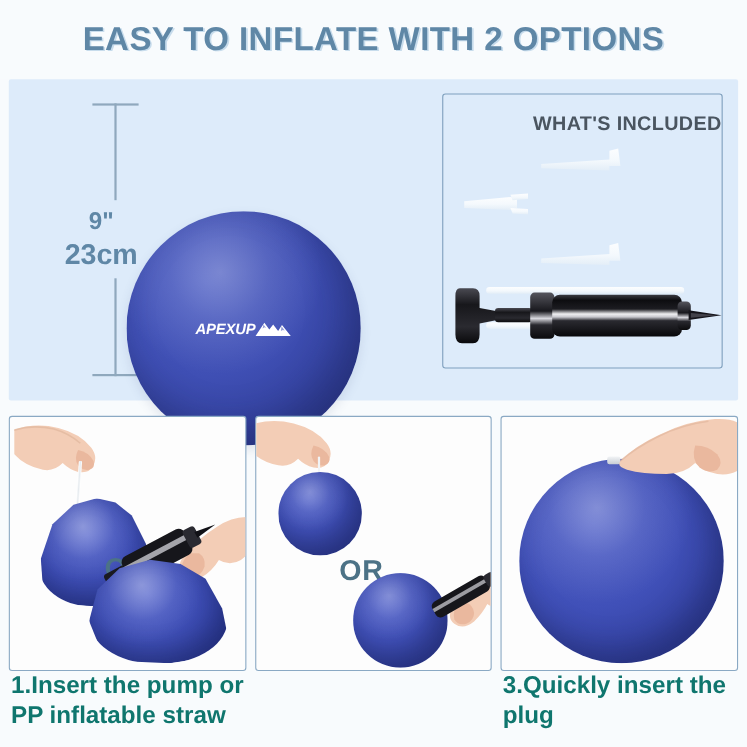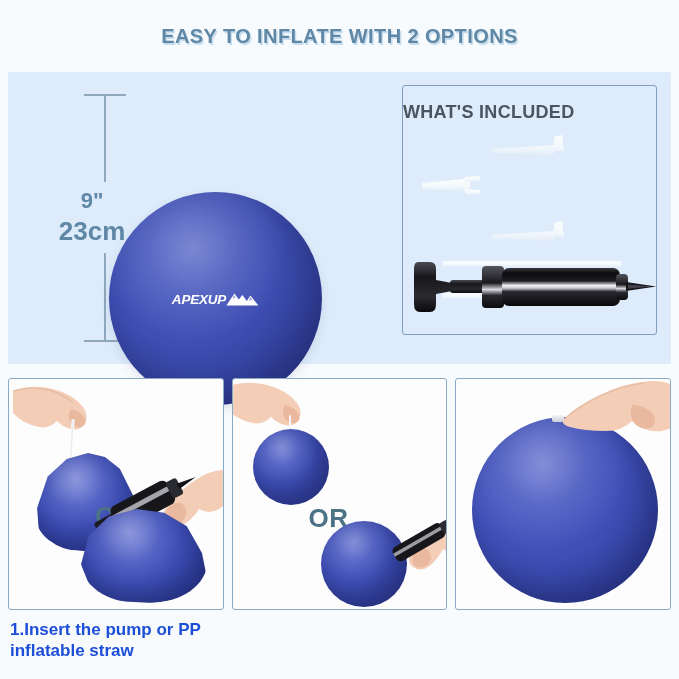--- a/index.html
+++ b/index.html
@@ -15,21 +15,21 @@
 
   
   .header {
     height: 72px;
     display: flex;
     align-items: center;
     justify-content: center;
     background: #f8fbfd;
   }
   .header-title {
-    font-size: 20px;
+    font-size: 30px;
     font-weight: bold;
     letter-spacing: 0.4px;
     color: #5f87a6;
     text-shadow: 1.5px 1.5px 0 rgba(190,214,233,0.85);
     white-space: nowrap;
   }
 
   
   .top-panel {
     position: absolute;
@@ -77,21 +77,21 @@
     color: #5f87a6;
     font-weight: bold;
     line-height: 1.28;
   }
   .dim-inch { font-size: 22px; }
   .dim-cm { font-size: 26px; }
 
   
   .ball-big {
     position: absolute;
-    left: 101px;
+    left: 107px;
     top: 120px;
     width: 213px;
     height: 213px;
     border-radius: 50%;
     background:
       radial-gradient(circle at 40% 26%, rgba(255,255,255,0.26) 0%, rgba(255,255,255,0.10) 22%, rgba(255,255,255,0) 46%),
       radial-gradient(circle at 34% 30%, #4e5fc4 0%, #3f4fb4 42%, #32409c 74%, #2a3682 100%);
     box-shadow: inset -12px -16px 34px rgba(20,26,70,0.34), 0 4px 10px rgba(60,80,120,0.13);
     text-align: right;
   }
@@ -121,21 +121,21 @@
     width: 255px;
     height: 250px;
     border: 1.5px solid #7e9fbd;
     border-radius: 3px;
     background: transparent;
   }
   .included-title {
     position: absolute;
     left: 0; right: 0;
     top: 16px;
-    text-align: left;
+    text-align: right;
     font-size: 18px;
     font-weight: bold;
     color: #4a5560;
     letter-spacing: 0.3px;
   }
   .accessories { position: absolute; left: 0; top: 0; width: 255px; height: 250px; }
   .pump-wrap { position: absolute; left: 404px; top: 170px; width: 250px; height: 90px; }
 
   
   .bottom-row {
@@ -150,24 +150,23 @@
   .step-card { width: 215.5px; display: flex; flex-direction: column; }
   .step-photo {
     height: 232px;
     border: 1.5px solid #8aa9c4;
     border-radius: 3px;
     background: #fdfdfd;
     position: relative;
     overflow: hidden;
   }
   .step-caption {
-    margin-top: 10px;
-    font-size: 17px;
-    font-weight: bold;
-    color: #1d4ed8;
+    font-size: 22px;
+    font-weight: bold;
+    color: #0f766e;
     line-height: 1.22;
     padding-left: 2px;
   }
 
   .or-label {
     position: absolute;
     font-size: 26px;
     font-weight: bold;
     color: #4c7286;
     letter-spacing: 0.5px;
@@ -382,15 +381,16 @@
 
       <div style="position:absolute; left:96px; top:36px; width:12px; height:7px; border-radius:2px;
                   background:linear-gradient(180deg,#f2f4f6,#c8ced4);"></div>
 
       <svg class="hand" style="left:92px; top:0px;" width="128" height="66" viewBox="0 0 128 66">
         <path d="M16 40 Q30 26 52 16 Q76 4 102 2 Q122 1 128 10 L128 44 Q120 54 104 52 Q92 50 84 42 Q74 52 58 52 Q36 52 22 48 Q12 45 16 40 Z" fill="#f3cdb6"></path>
         <path d="M84 26 Q96 26 104 34 Q110 42 104 48 Q96 52 88 46 Q80 38 84 26 Z" fill="#eab89e"></path>
         <path d="M16 40 Q30 28 50 18 Q72 7 96 4" fill="none" stroke="#e0b69c" stroke-width="1.4" opacity="0.65"></path>
       </svg>
     </div>
+    <div class="step-caption">3.Quickly insert the plug</div>
   </div>
 
 </div>
 
 </body></html>

